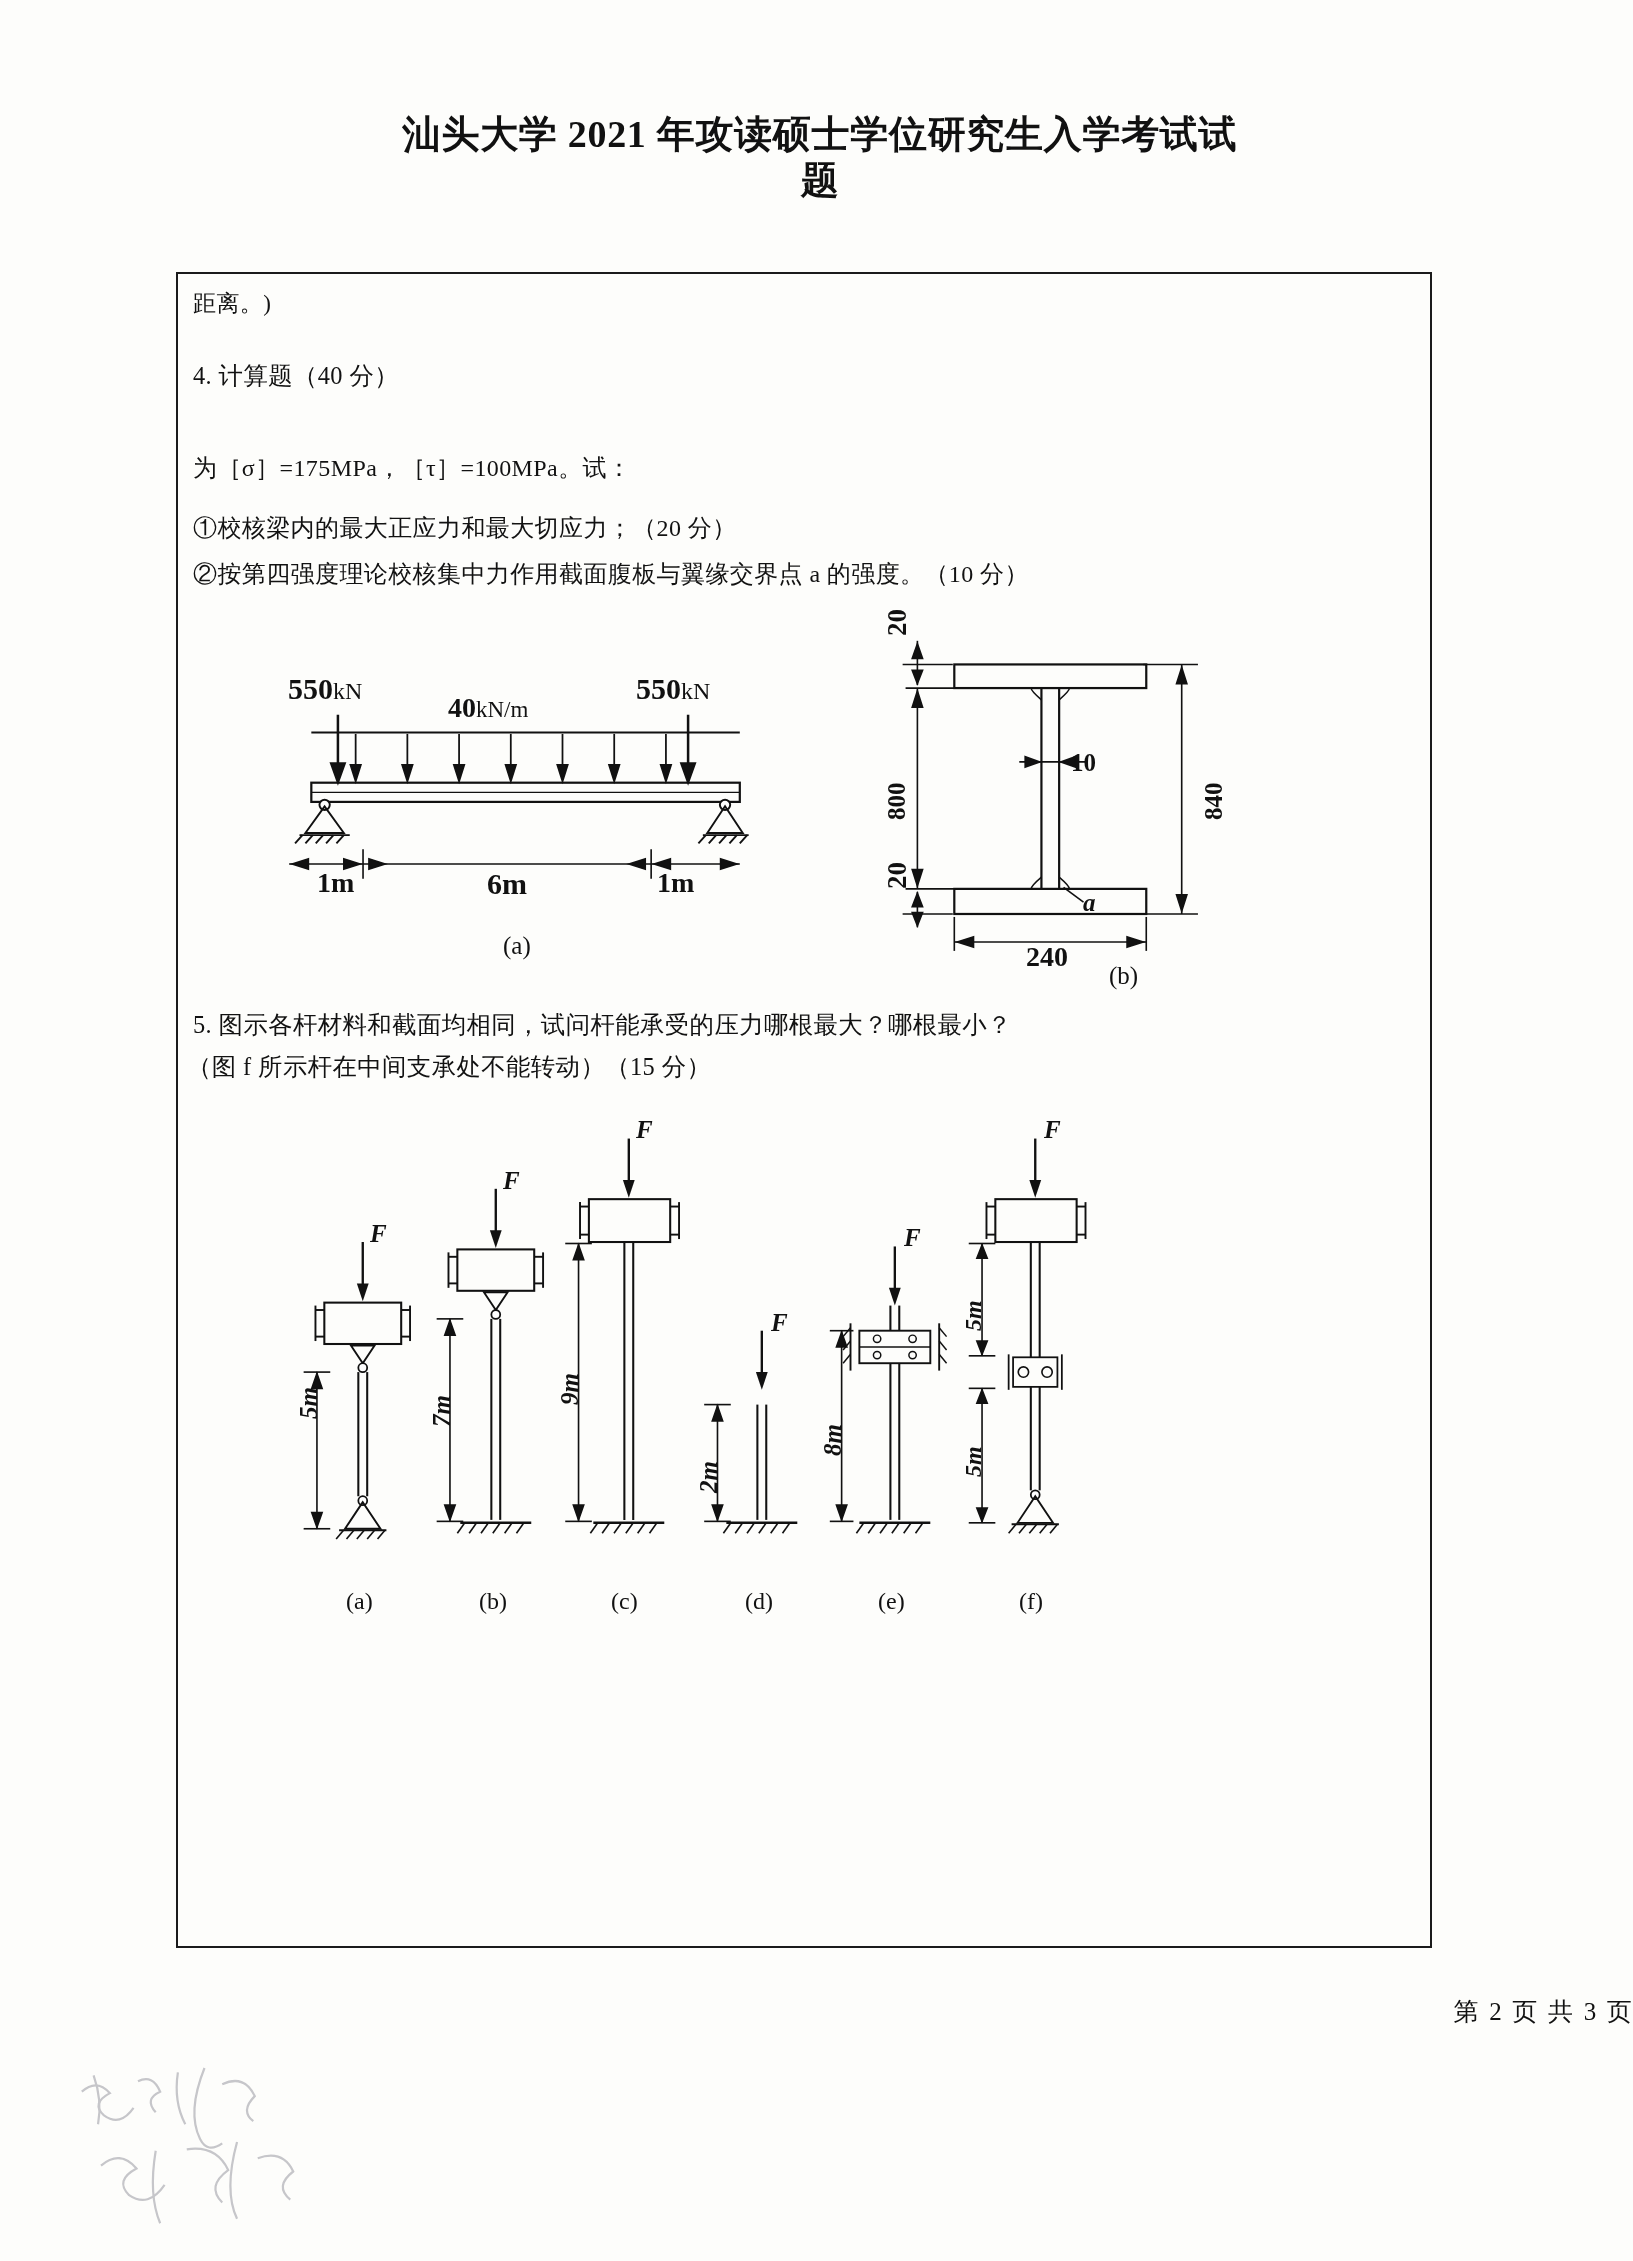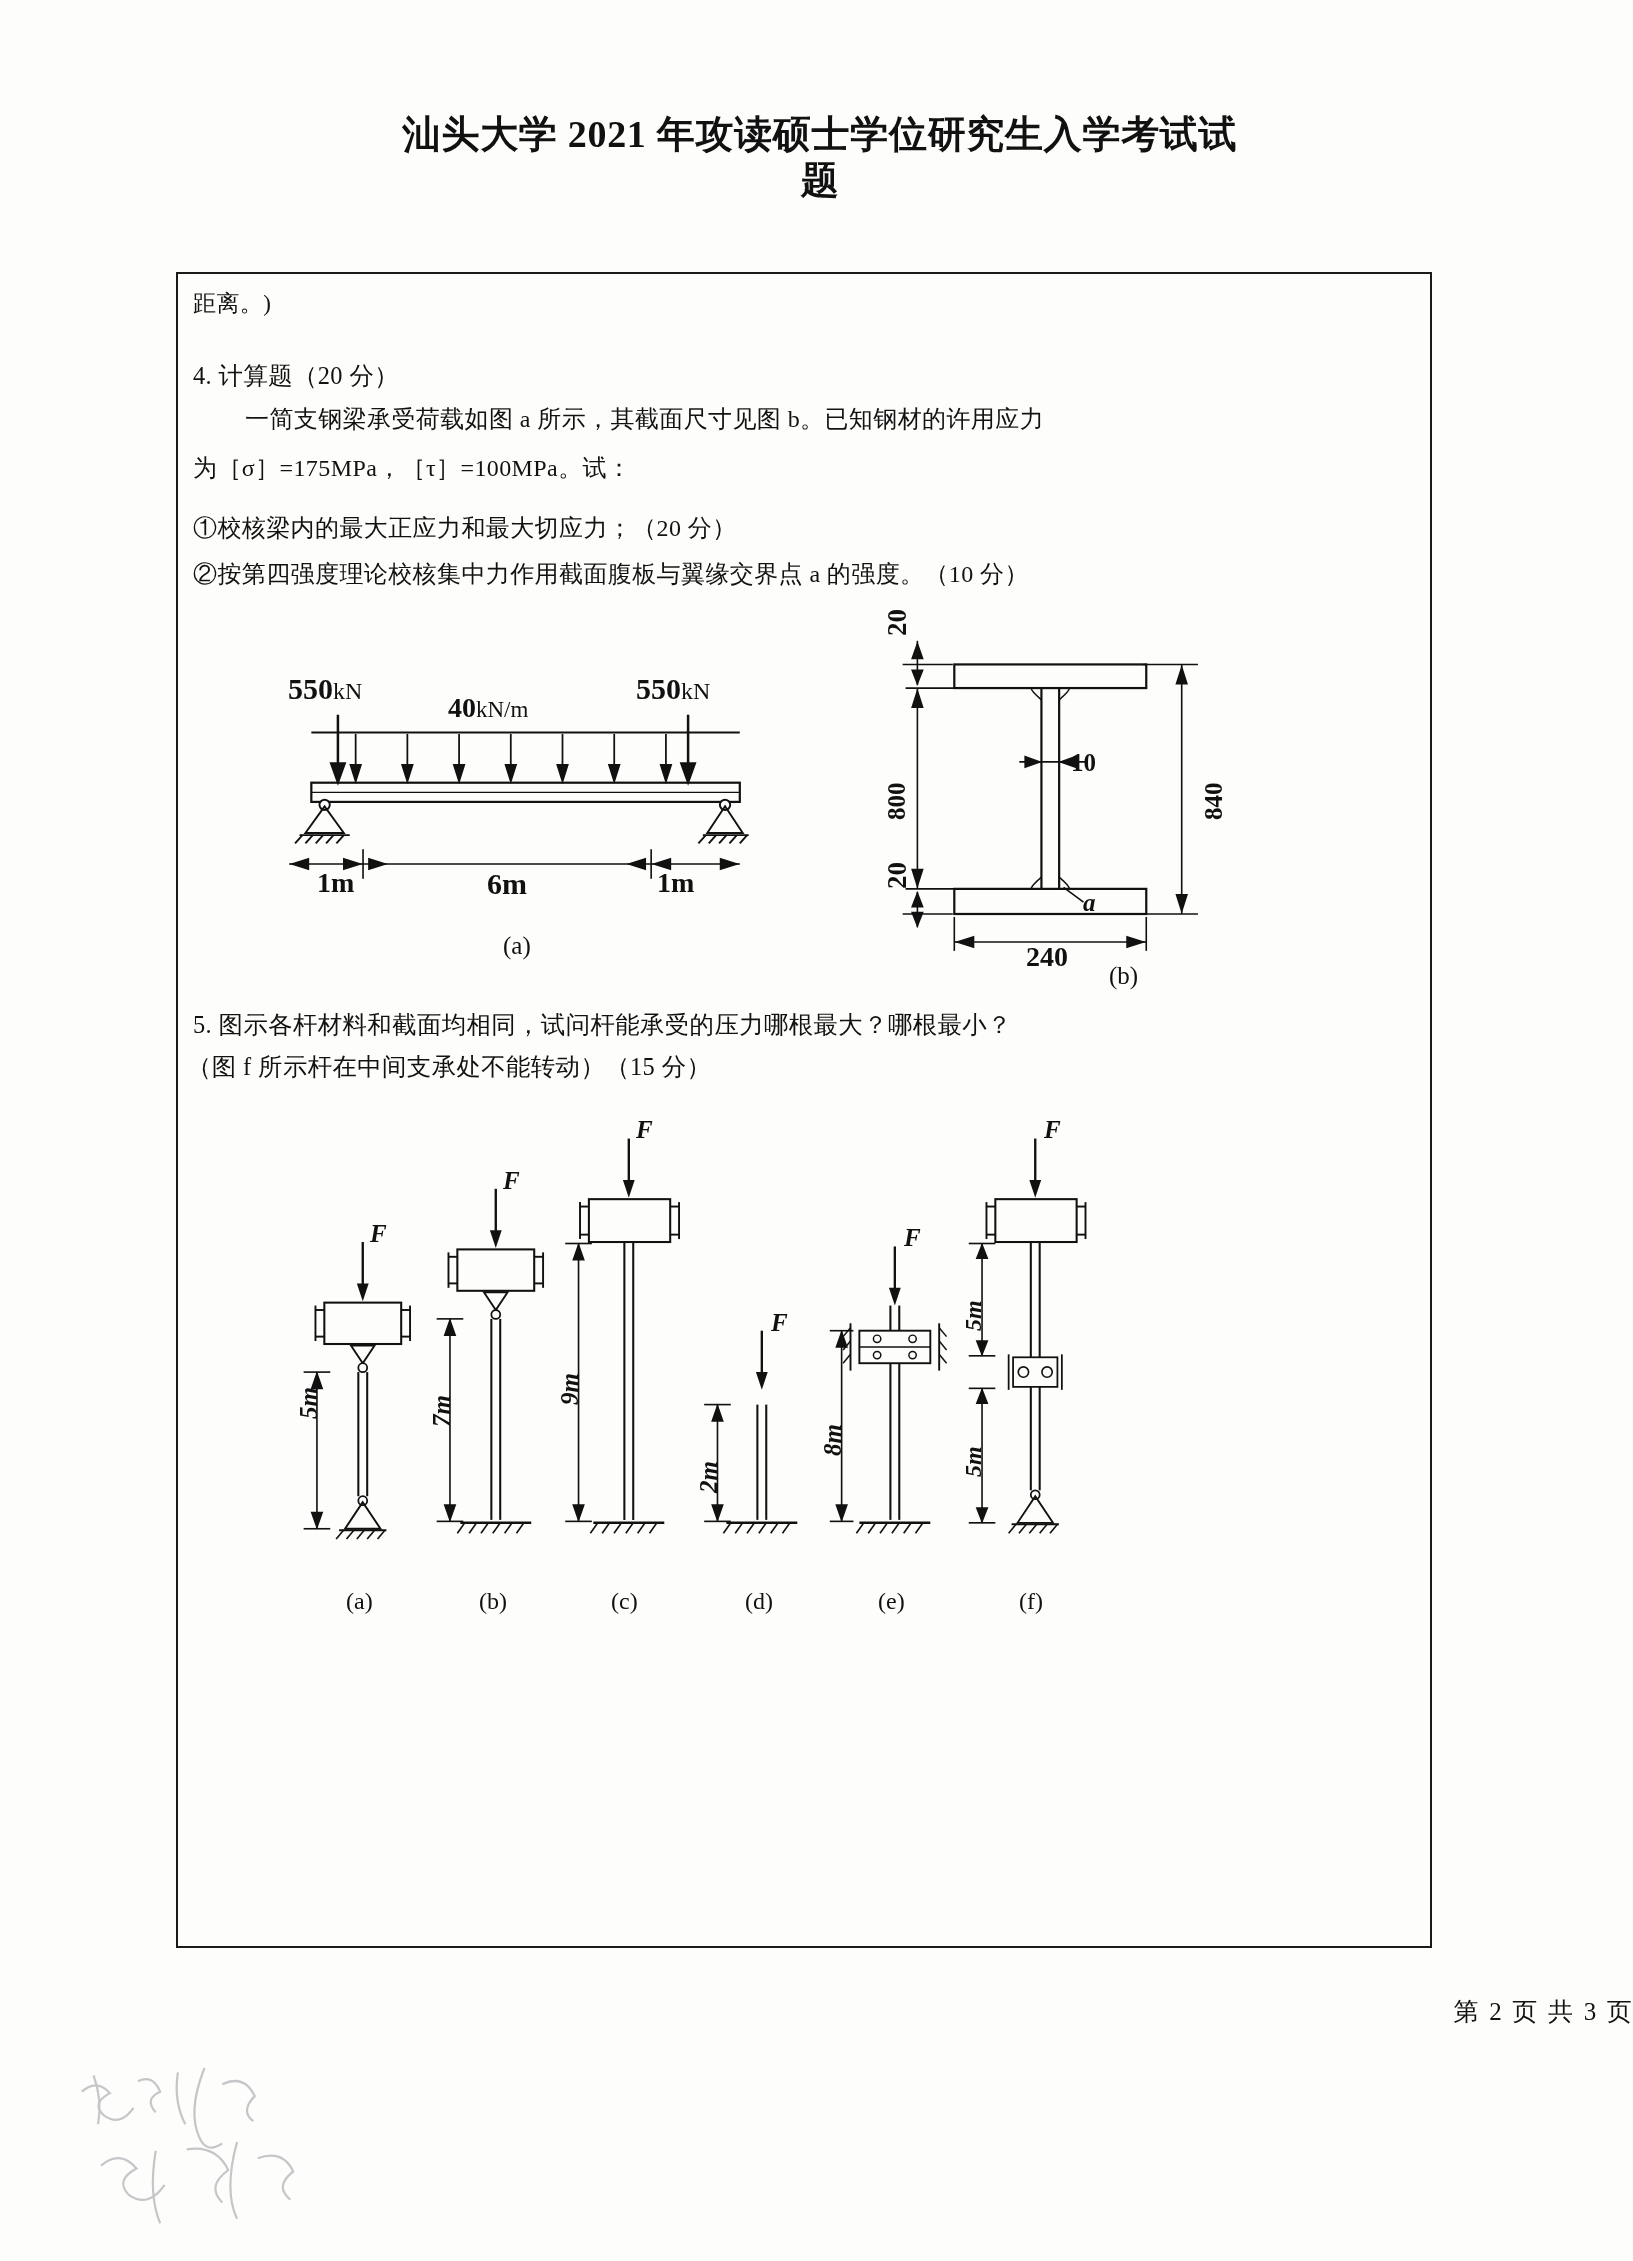--- a/index.html
+++ b/index.html
@@ -108,24 +108,21 @@
   <div class="doc-title">
     <div>汕头大学 2021 年攻读硕士学位研究生入学考试试</div>
     <div>题</div>
   </div>
 
   <div class="frame">
     <div class="frame-inner">
 
       <div class="txt t-distance">距离。)</div>
 
-      <div class="txt t-q4head">4.  计算题（20 分）</div>
-      <div class="txt t-q4body">
-        <span class="indent">一简支钢梁承受荷载如图 a 所示，其截面尺寸见图 b。已知钢材的许用应力</span>
-      </div>
+      <div class="txt t-q4head">4.  计算题（40 分）</div>
       <div class="txt t-q4line2">为［σ］=175MPa，［τ］=100MPa。试：</div>
       <div class="txt t-q4i1">①校核梁内的最大正应力和最大切应力；（20 分）</div>
       <div class="txt t-q4i2">②按第四强度理论校核集中力作用截面腹板与翼缘交界点 a 的强度。（10 分）</div>
 
       <div class="fig-a">
         <svg width="591" height="281" viewBox="0 0 800 380">
 
           <line x1="60" y1="60" x2="640" y2="60" stroke="#111" stroke-width="2.5"></line>
 
           <rect x="60" y="128" width="580" height="26" fill="none" stroke="#111" stroke-width="3"></rect>

